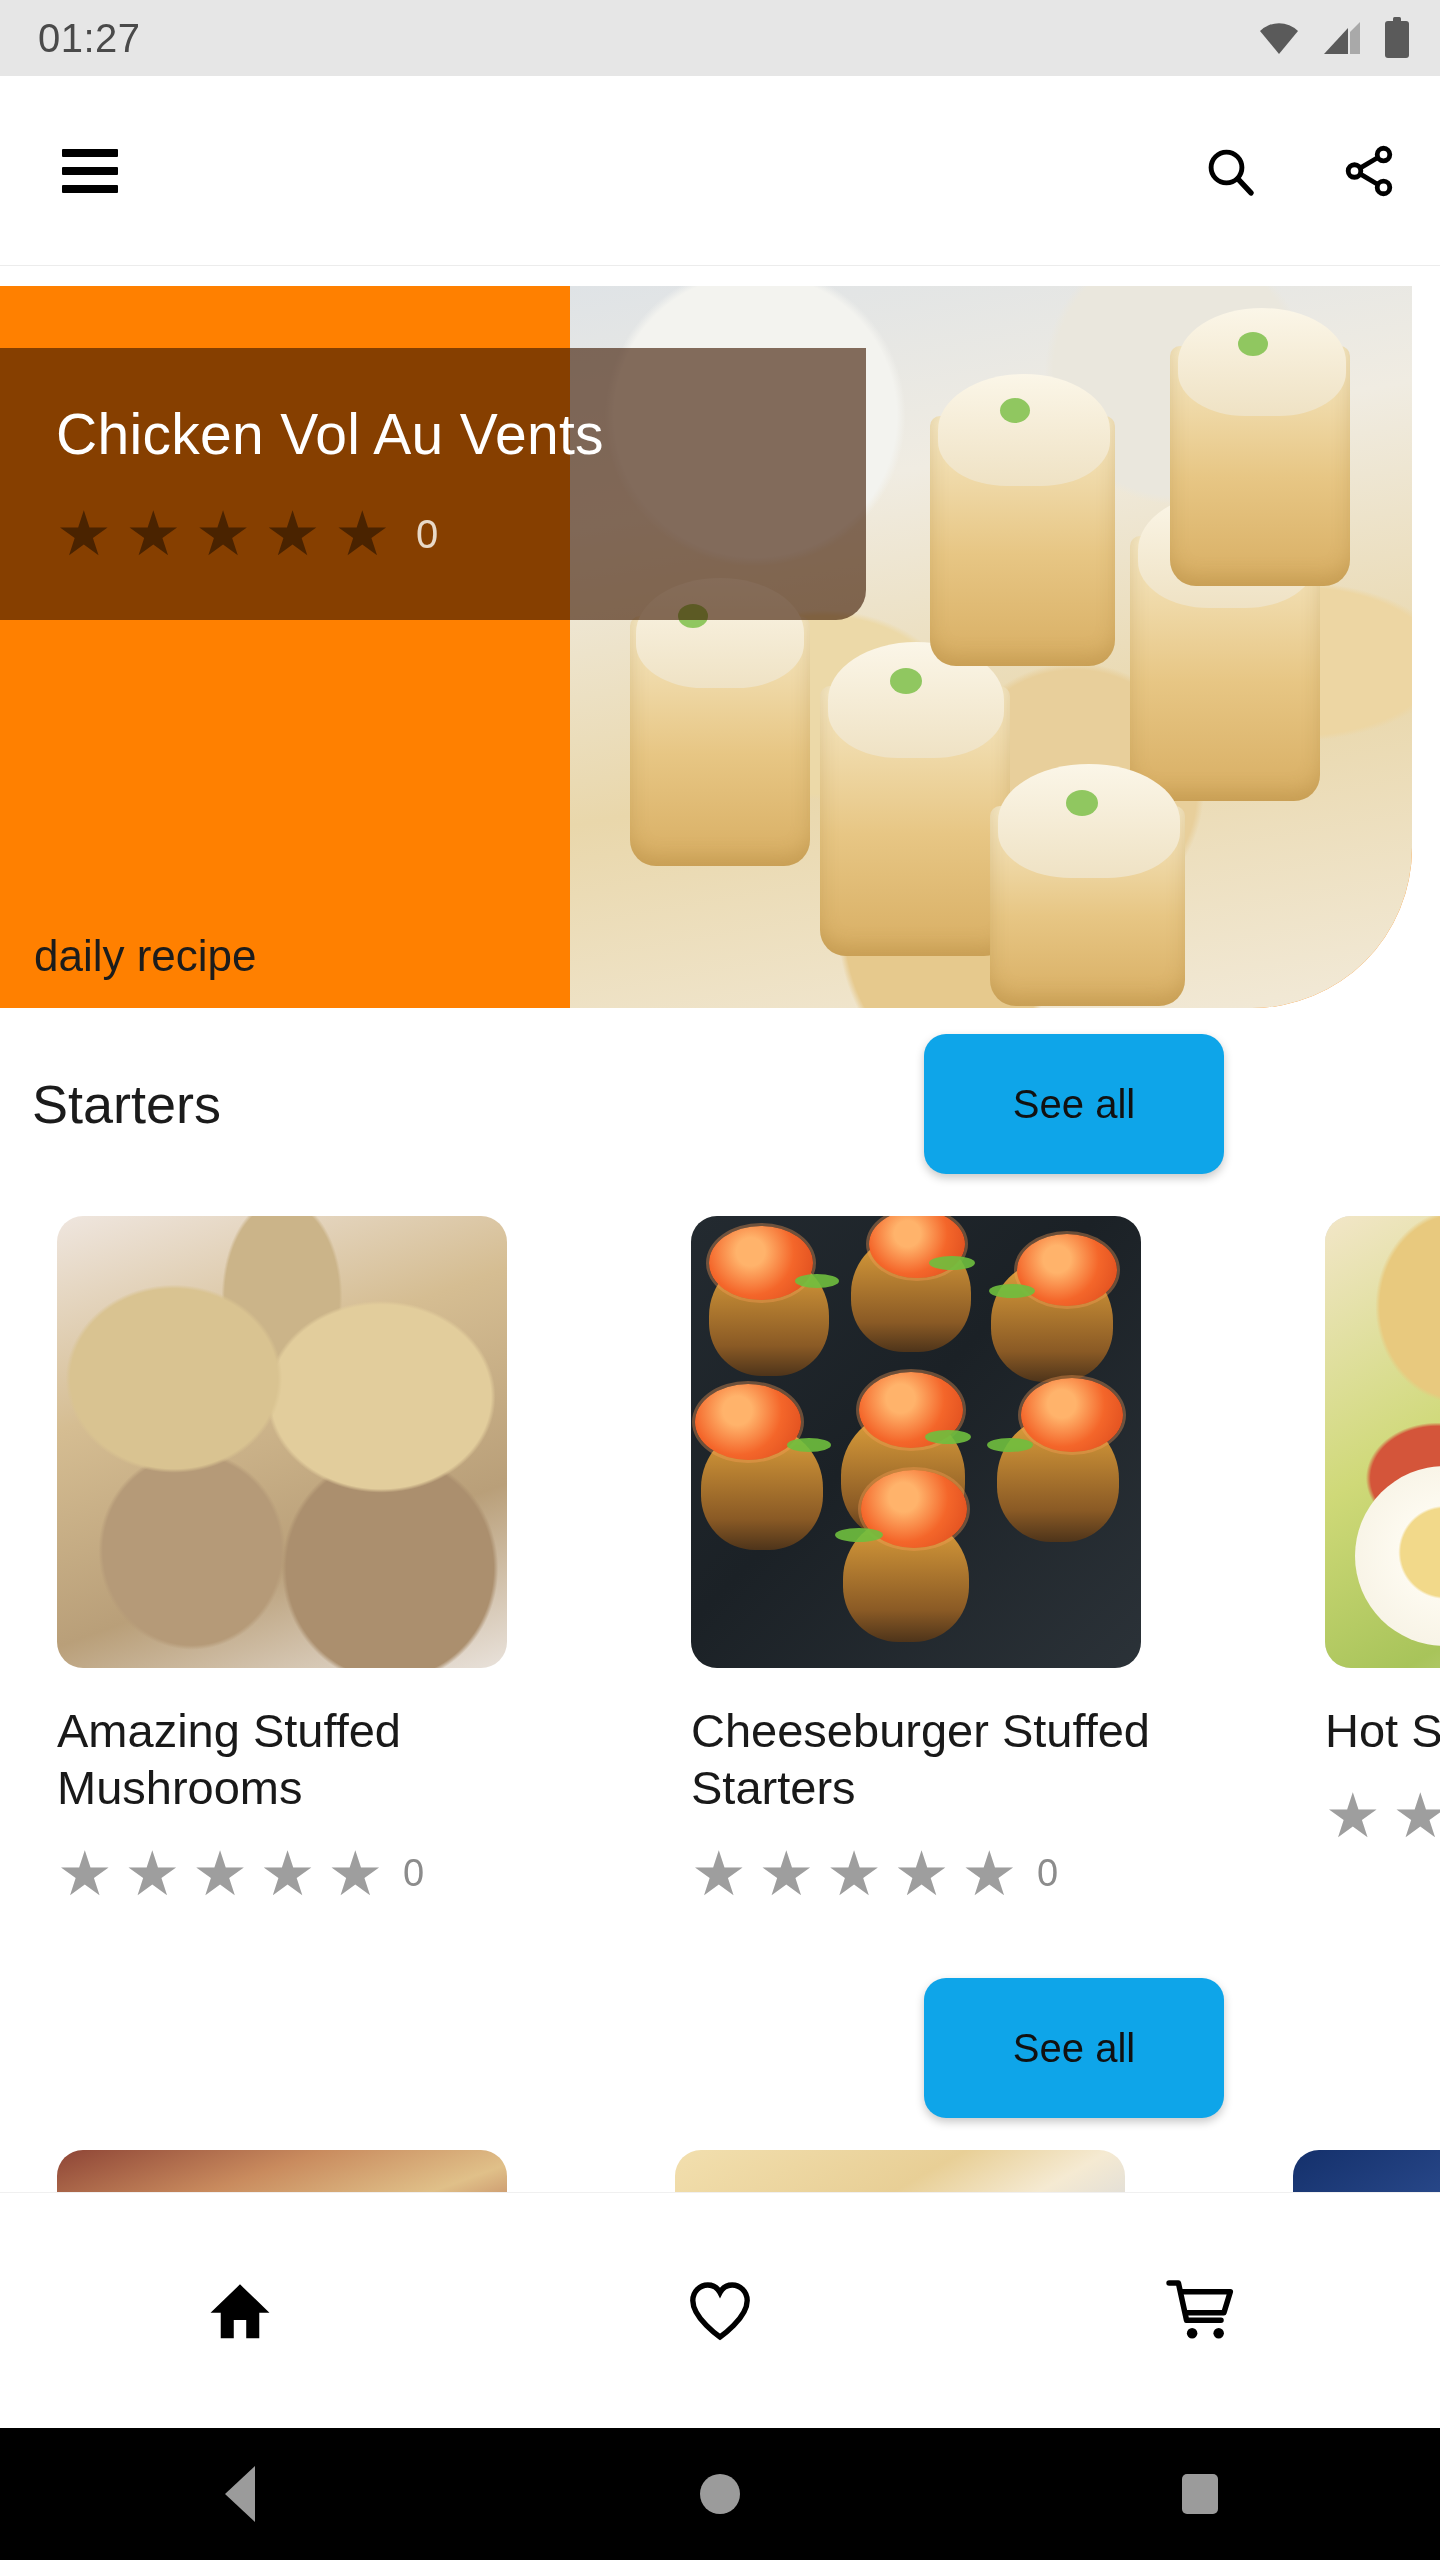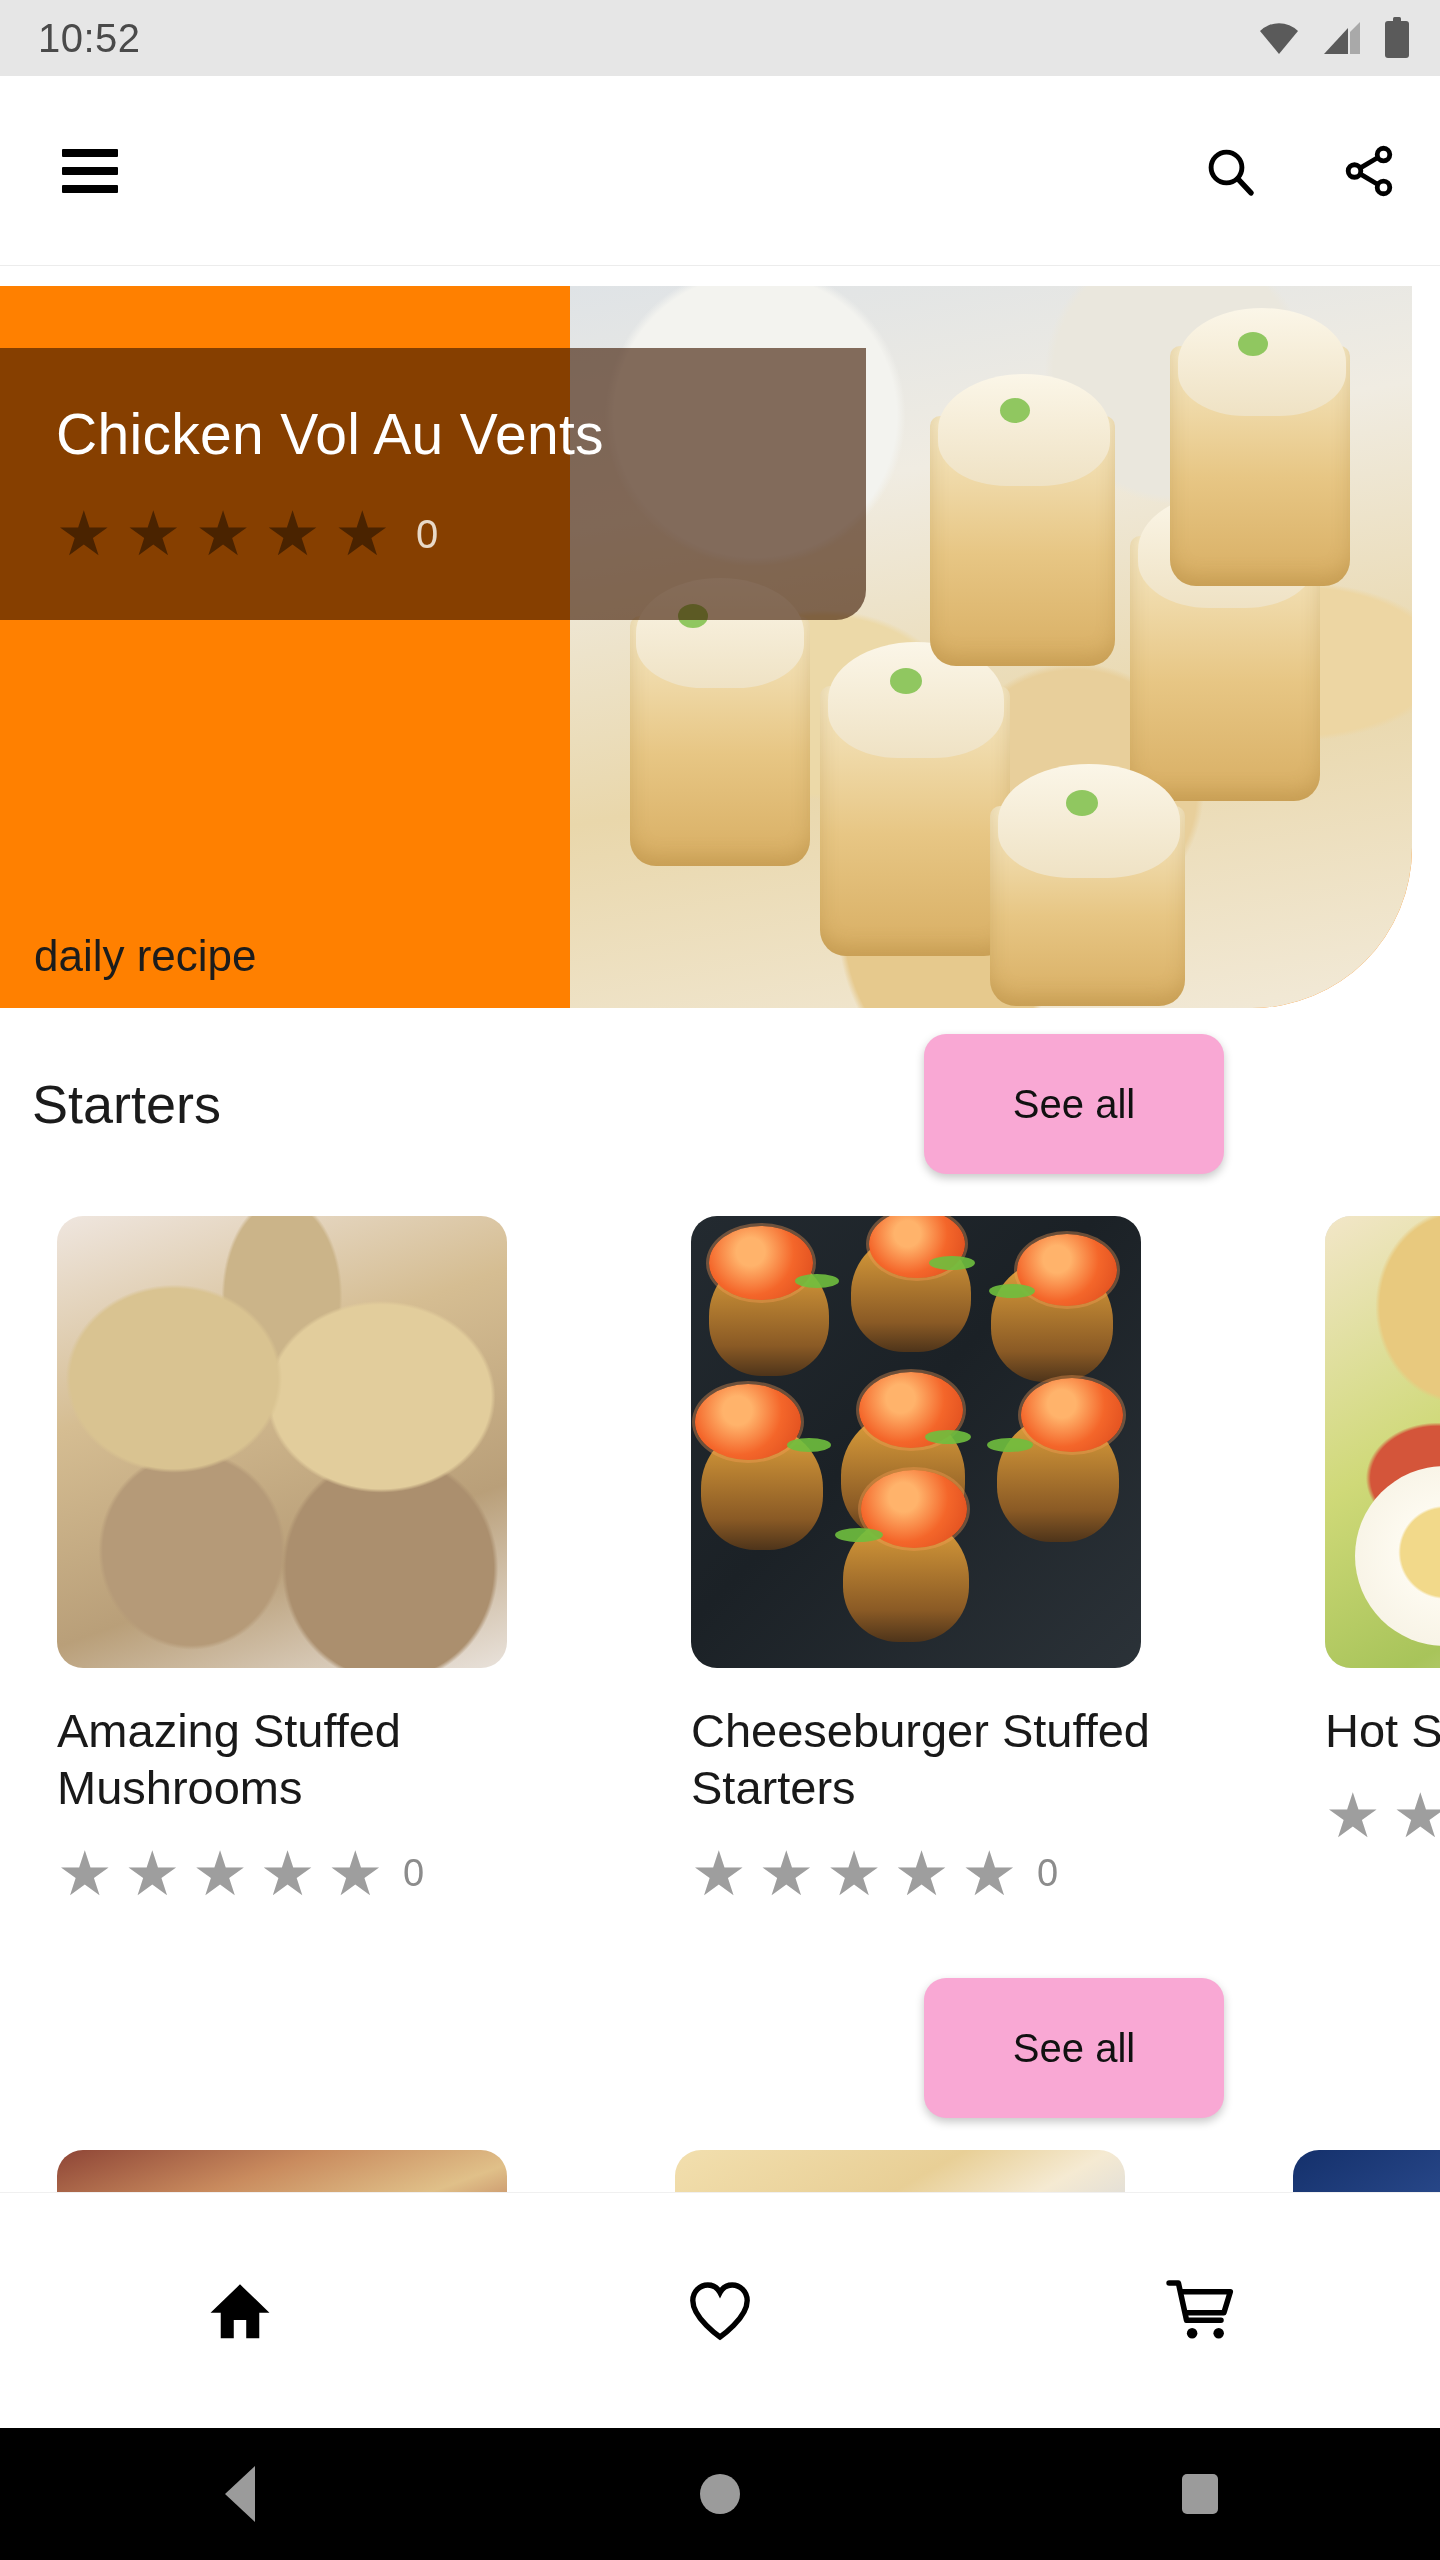--- a/index.html
+++ b/index.html
@@ -86,21 +86,21 @@
 
   
   .section {
     position:absolute; left:0; width:1256px;
     display:flex; align-items:center;
     padding:0 32px 0 32px;
   }
   .section-title { font-size:54px; color:#1b1b1b; font-weight:400; }
   .see-all {
     margin-left:auto;
-    background:#f9a8d4; color:#111;
+    background:#0ea5e9; color:#111;
     font-size:40px; border:none; border-radius:22px;
     width:300px; height:140px; cursor:pointer;
     box-shadow:0 4px 10px rgba(0,0,0,0.22);
   }
 
   
   .row { position:absolute; left:0; width:1440px; display:flex; gap:16px; }
   .card { flex:0 0 auto; width:618px; padding-left:32px; }
   .card.first { padding-left:57px; width:643px; }
   .card-img {
@@ -182,21 +182,21 @@
               border-bottom:28px solid transparent; border-right:30px solid #9b9b9b; }
   .sys-home { width:40px; height:40px; border-radius:50%; background:#9b9b9b; }
   .sys-recent { width:36px; height:40px; border-radius:5px; background:#9b9b9b; }
 </style>
 </head>
 <body>
 
 <div class="screen">
 
   <div class="statusbar">
-    <div class="status-time">10:52</div>
+    <div class="status-time">01:27</div>
     <div class="status-icons">
       <svg width="42" height="34" viewBox="0 0 42 34">
         <path d="M21 33 L2 10 A27 27 0 0 1 40 10 Z" fill="#5a5a5a"></path>
       </svg>
       <svg width="40" height="36" viewBox="0 0 40 36">
         <path d="M2 34 L26 34 L26 8 Z" fill="#5a5a5a"></path>
         <path d="M28 34 L38 34 L38 2 L28 12 Z" fill="#a9a9a9"></path>
       </svg>
       <svg width="26" height="42" viewBox="0 0 26 42">
         <rect x="9" y="0" width="8" height="5" rx="1.5" fill="#5a5a5a"></rect>

